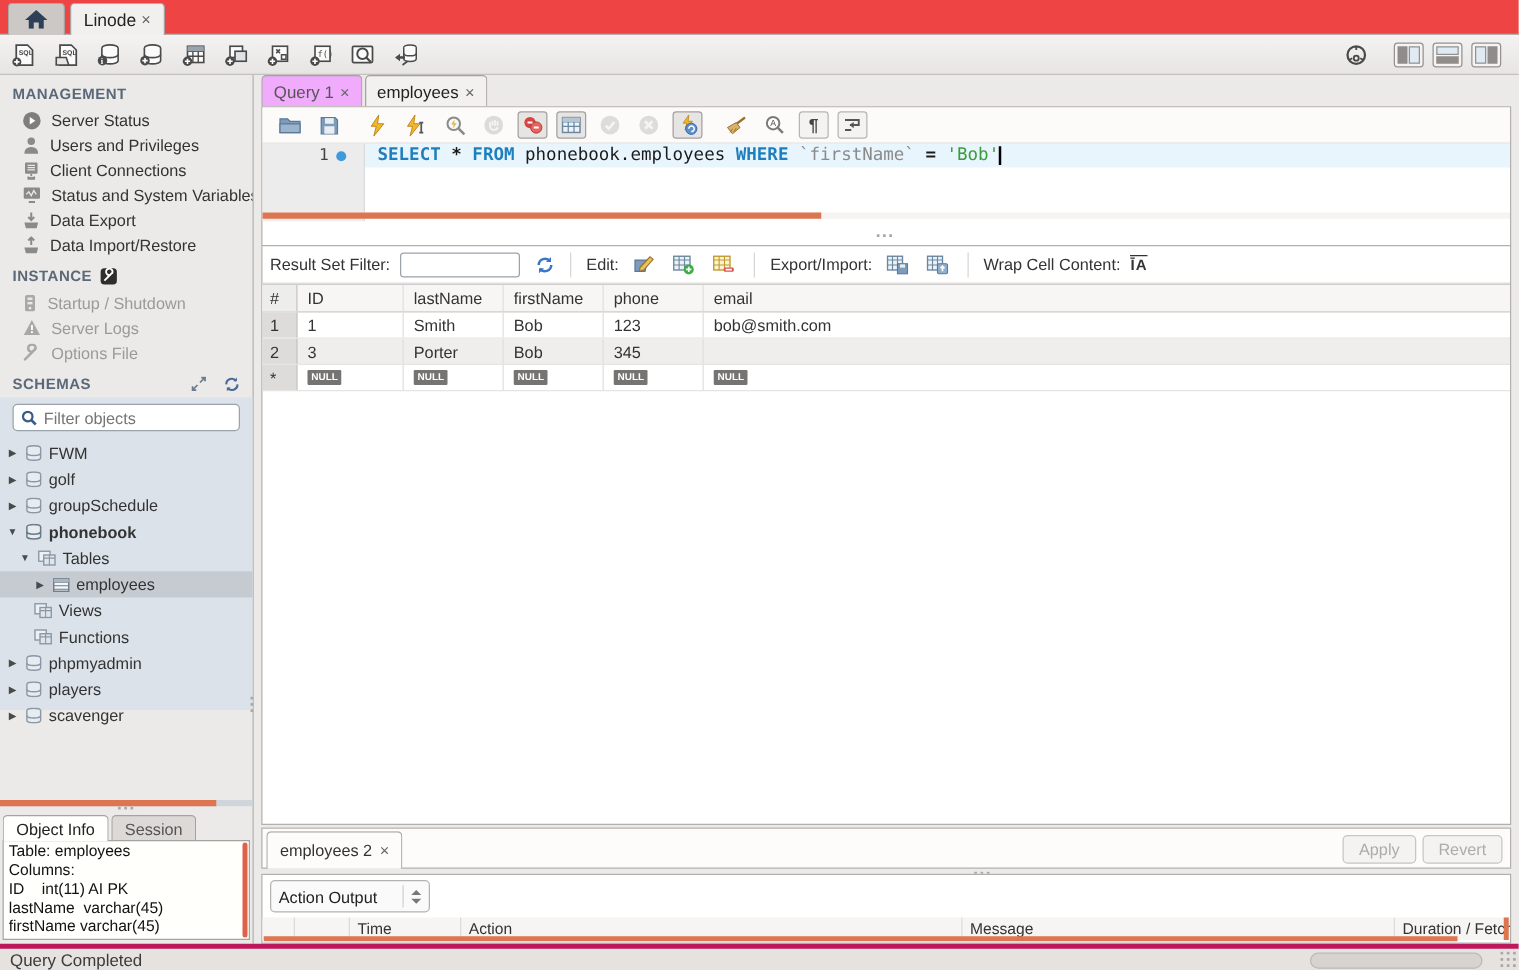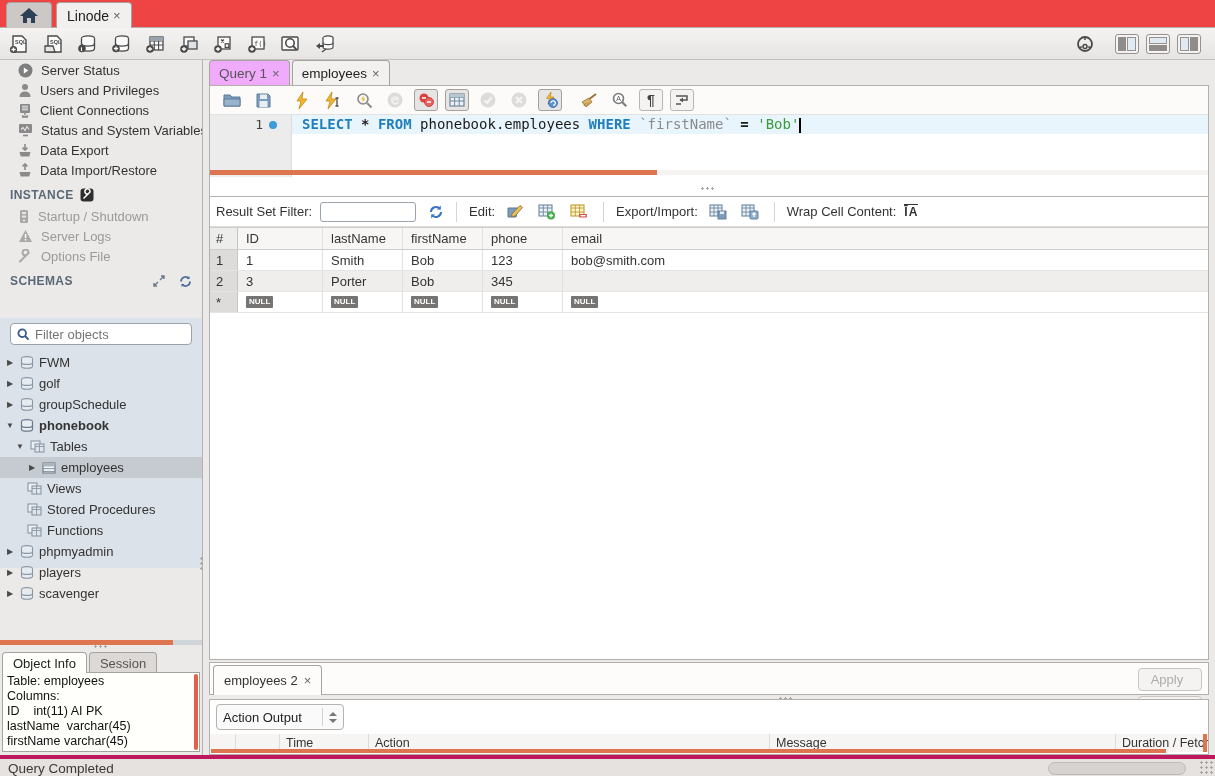--- a/index.html
+++ b/index.html
@@ -85,21 +85,21 @@
   .g-head { background:#f7f6f5; color:#333; border-bottom:1px solid #cfcdcb; height:22px; }
   .g-cell { padding:2px 8px; border-right:1px solid #e2e0de; white-space:nowrap; overflow:hidden; display:flex; align-items:center; }
   .g-num { width:28px; background:#dedcda; border-right:1px solid #c8c6c4; justify-content:flex-start; padding:2px 6px; color:#333; }
   .g-head .g-num { background:#ededec; }
   .c-id { width:85px; } .c-last { width:80px; } .c-first { width:80px; } .c-phone { width:80px; } .c-email { flex:1; border-right:none; }
   .g-row.alt { background:#efeeed; }
   .nullbadge { background:#757473; color:#fff; font-size:8px; font-weight:bold; padding:1px 3px; border-radius:1px; line-height:1.2; }
 
   #rtab-bar { position:absolute; left:6px; top:602px; width:1000px; height:33px; background:#fdfcfb; border:1px solid #b2afac; }
   .rtab { position:absolute; left:3px; top:2px; height:30px; background:#fdfcfb; border:1px solid #a5a2a0; border-bottom:none; border-radius:4px 4px 0 0; padding:0 10px; display:flex; align-items:center; gap:6px; font-size:13px; color:#333; }
-  .btns { position:absolute; right:6px; top:5px; display:flex; gap:5px;flex-direction:column; }
+  .btns { position:absolute; right:6px; top:5px; display:flex; gap:5px; }
   .btn { height:23px; padding:0 12px; background:#f4f3f1; border:1px solid #c8c5c2; border-radius:4px; color:#aeaca9; font-size:13px; display:flex; align-items:center; }
 
   #action-panel { position:absolute; left:6px; top:639px; width:1000px; height:56px; background:#fff; border:1px solid #b2afac; }
   .selbox { position:absolute; left:6px; top:4px; width:128px; height:26px; background:#fbfafa; border:1px solid #b5b2af; border-radius:4px; display:flex; align-items:center; padding:0 6px; gap:6px; }
   .selbox .lbl { flex:1; font-size:13px; color:#222; }
   .stepper { display:flex; flex-direction:column; gap:3px; align-items:center; border-left:1px solid #d5d2cf; padding-left:6px; height:18px; justify-content:center; }
   .stepper i { width:0; height:0; border-left:4px solid transparent; border-right:4px solid transparent; }
   .stepper .up { border-bottom:4px solid #777; }
   .stepper .dn { border-top:4px solid #777; }
   .log-head { position:absolute; left:0; top:34px; width:998px; height:18px; background:#f6f5f3; display:flex; font-size:12.5px; color:#333; }
@@ -237,20 +237,23 @@
         <span class="fill" style="left:2px;bottom:2px;right:2px;height:6px"></span>
       </span>
     <span class="ptoggle">
         <span class="in" style="left:2px;top:2px;bottom:2px;right:11px"></span>
         <span class="fill" style="right:2px;top:2px;bottom:2px;width:8px"></span>
       </span>
   </div>
 </div>
 
 <div id="sidebar">
+  <div class="sec-title">
+      <span>MANAGEMENT</span>
+    </div>
 
   <div class="side-item">
     <span>
         <svg width="15" height="15" viewBox="0 0 15 15">
           <circle cx="7.5" cy="7.5" r="7" fill="#7e7e7e"></circle>
           <path d="M5.8 4.5 l4.5 3 -4.5 3 z" fill="#fff"></path>
         </svg>
       </span>
     <span>Server Status</span>
   </div>
@@ -438,30 +441,20 @@
     </div>
     <div class="trow ind2b">
       <span>
           <svg width="15" height="13" viewBox="0 0 15 13">
             <rect x="1" y="1" width="9" height="8" fill="#eef1f4" stroke="#8a97a5" stroke-width="1.1"></rect>
             <rect x="5" y="4" width="9" height="8" fill="#dfe5ea" stroke="#8a97a5" stroke-width="1.1"></rect>
             <path d="M5 6.5 h9 M9.5 4 v8" stroke="#8a97a5" stroke-width="0.9"></path>
           </svg>
         </span>
       <span>Views</span>
-    </div>
-    <div class="trow ind2b">
-      <span>
-          <svg width="15" height="13" viewBox="0 0 15 13">
-            <rect x="1" y="1" width="9" height="8" fill="#eef1f4" stroke="#8a97a5" stroke-width="1.1"></rect>
-            <rect x="5" y="4" width="9" height="8" fill="#dfe5ea" stroke="#8a97a5" stroke-width="1.1"></rect>
-            <path d="M5 6.5 h9 M9.5 4 v8" stroke="#8a97a5" stroke-width="0.9"></path>
-          </svg>
-        </span>
-      <span>Stored Procedures</span>
     </div>
     <div class="trow ind2b">
       <span>
           <svg width="15" height="13" viewBox="0 0 15 13">
             <rect x="1" y="1" width="9" height="8" fill="#eef1f4" stroke="#8a97a5" stroke-width="1.1"></rect>
             <rect x="5" y="4" width="9" height="8" fill="#dfe5ea" stroke="#8a97a5" stroke-width="1.1"></rect>
             <path d="M5 6.5 h9 M9.5 4 v8" stroke="#8a97a5" stroke-width="0.9"></path>
           </svg>
         </span>
       <span>Functions</span>

